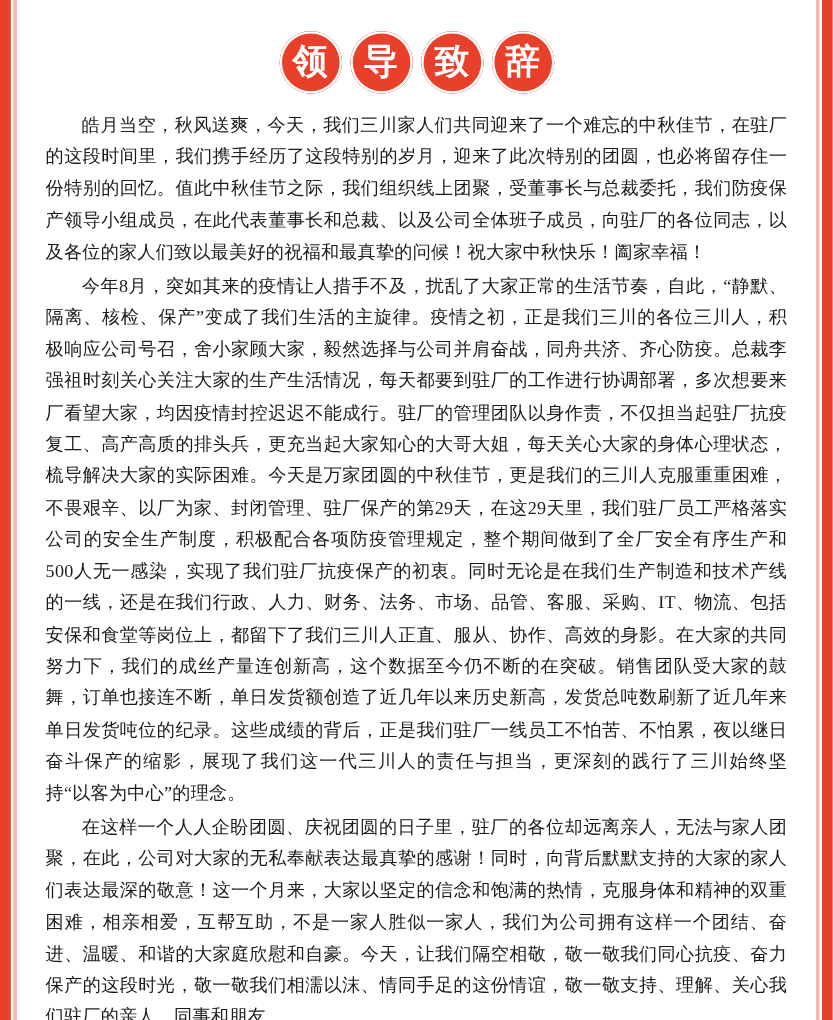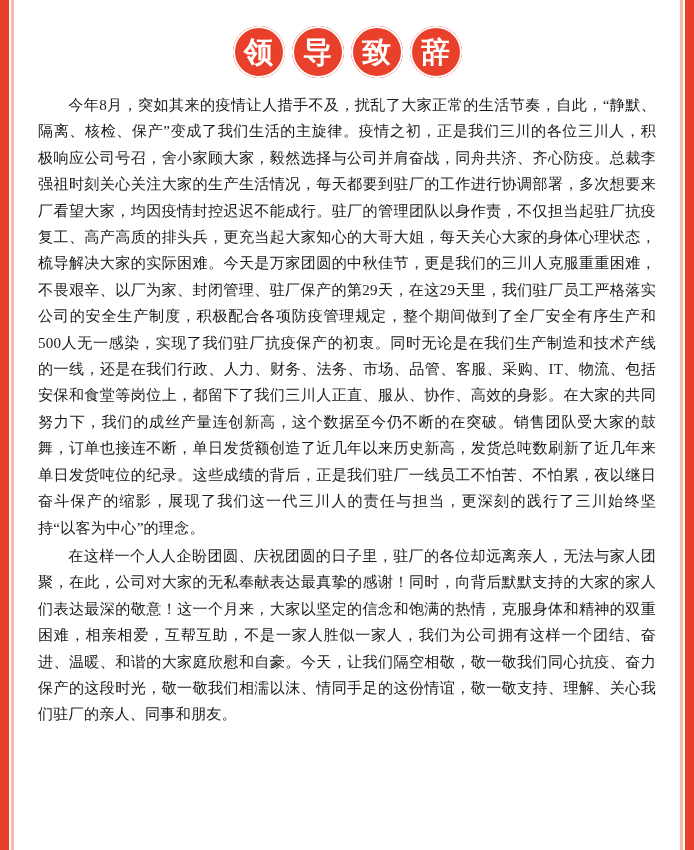--- a/index.html
+++ b/index.html
@@ -117,18 +117,19 @@
         <div class="badge">
             <span>致</span>
           </div>
         <div class="badge">
             <span>辞</span>
           </div>
       </div>
     </div>
 
     <div class="article">
+      <p class="para">皓月当空，秋风送爽，今天，我们三川家人们共同迎来了一个难忘的中秋佳节，在驻厂的这段时间里，我们携手经历了这段特别的岁月，迎来了此次特别的团圆，也必将留存住一份特别的回忆。值此中秋佳节之际，我们组织线上团聚，受董事长与总裁委托，我们防疫保产领导小组成员，在此代表董事长和总裁、以及公司全体班子成员，向驻厂的各位同志，以及各位的家人们致以最美好的祝福和最真挚的问候！祝大家中秋快乐！阖家幸福！</p>
       <p class="para">今年8月，突如其来的疫情让人措手不及，扰乱了大家正常的生活节奏，自此，“静默、隔离、核检、保产”变成了我们生活的主旋律。疫情之初，正是我们三川的各位三川人，积极响应公司号召，舍小家顾大家，毅然选择与公司并肩奋战，同舟共济、齐心防疫。总裁李强祖时刻关心关注大家的生产生活情况，每天都要到驻厂的工作进行协调部署，多次想要来厂看望大家，均因疫情封控迟迟不能成行。驻厂的管理团队以身作责，不仅担当起驻厂抗疫复工、高产高质的排头兵，更充当起大家知心的大哥大姐，每天关心大家的身体心理状态，梳导解决大家的实际困难。今天是万家团圆的中秋佳节，更是我们的三川人克服重重困难，不畏艰辛、以厂为家、封闭管理、驻厂保产的第29天，在这29天里，我们驻厂员工严格落实公司的安全生产制度，积极配合各项防疫管理规定，整个期间做到了全厂安全有序生产和500人无一感染，实现了我们驻厂抗疫保产的初衷。同时无论是在我们生产制造和技术产线的一线，还是在我们行政、人力、财务、法务、市场、品管、客服、采购、IT、物流、包括安保和食堂等岗位上，都留下了我们三川人正直、服从、协作、高效的身影。在大家的共同努力下，我们的成丝产量连创新高，这个数据至今仍不断的在突破。销售团队受大家的鼓舞，订单也接连不断，单日发货额创造了近几年以来历史新高，发货总吨数刷新了近几年来单日发货吨位的纪录。这些成绩的背后，正是我们驻厂一线员工不怕苦、不怕累，夜以继日奋斗保产的缩影，展现了我们这一代三川人的责任与担当，更深刻的践行了三川始终坚持“以客为中心”的理念。</p>
       <p class="para">在这样一个人人企盼团圆、庆祝团圆的日子里，驻厂的各位却远离亲人，无法与家人团聚，在此，公司对大家的无私奉献表达最真挚的感谢！同时，向背后默默支持的大家的家人们表达最深的敬意！这一个月来，大家以坚定的信念和饱满的热情，克服身体和精神的双重困难，相亲相爱，互帮互助，不是一家人胜似一家人，我们为公司拥有这样一个团结、奋进、温暖、和谐的大家庭欣慰和自豪。今天，让我们隔空相敬，敬一敬我们同心抗疫、奋力保产的这段时光，敬一敬我们相濡以沫、情同手足的这份情谊，敬一敬支持、理解、关心我们驻厂的亲人、同事和朋友。</p>
     </div>
 
   </div>
 </div>
 
 </body></html>

